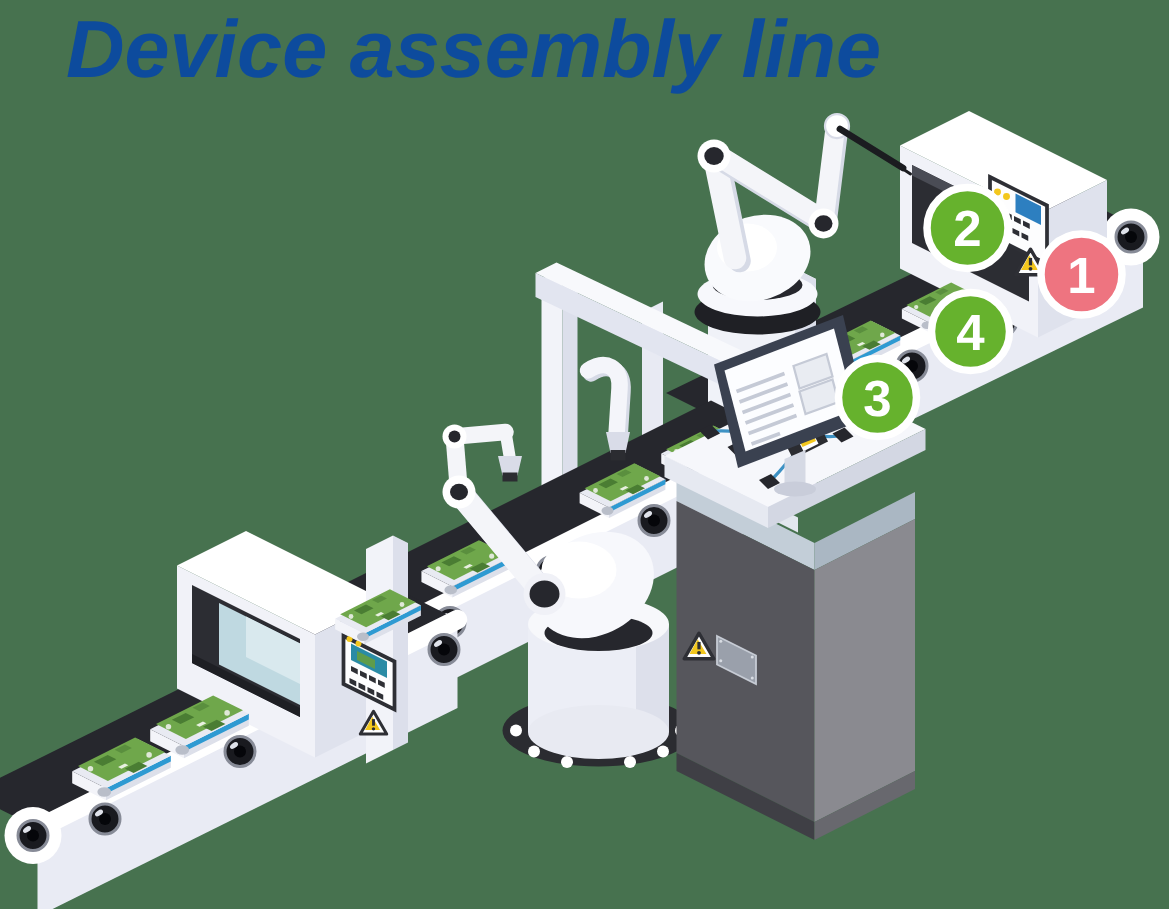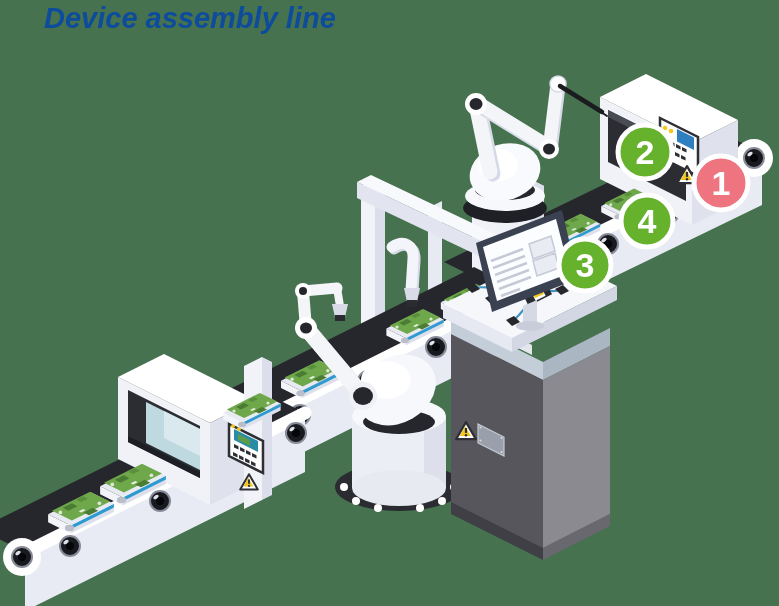--- a/index.html
+++ b/index.html
@@ -1,21 +1,21 @@
 <!DOCTYPE html>
 <html><head>
 <meta charset="utf-8">
 <style>
   html,body{margin:0;padding:0;background:#47724f;}
   #page{position:relative;width:779px;height:606px;overflow:hidden;font-family:"Liberation Sans",sans-serif;}
   #scene{position:absolute;left:0;top:0;}
   .title{
     position:absolute;left:44px;top:2px;width:560px;
     font-family:"Liberation Sans",sans-serif;
-    font-size:29px;font-weight:bold;font-style:italic;
+    font-size:54px;font-weight:bold;font-style:italic;
     color:#0d4b9d;letter-spacing:0px;white-space:nowrap;
   }
   .badge-num{font-family:"Liberation Sans",sans-serif;font-size:34px;font-weight:bold;fill:#ffffff;text-anchor:middle;}
 </style>
 </head>
 <body>
 
 <div id="page">
   <svg id="scene" width="779" height="606" viewBox="0 0 779 606">
     <defs>

